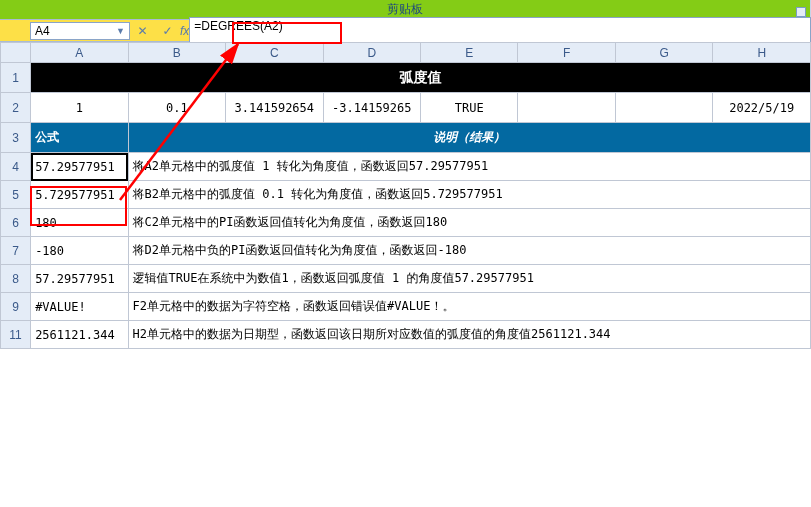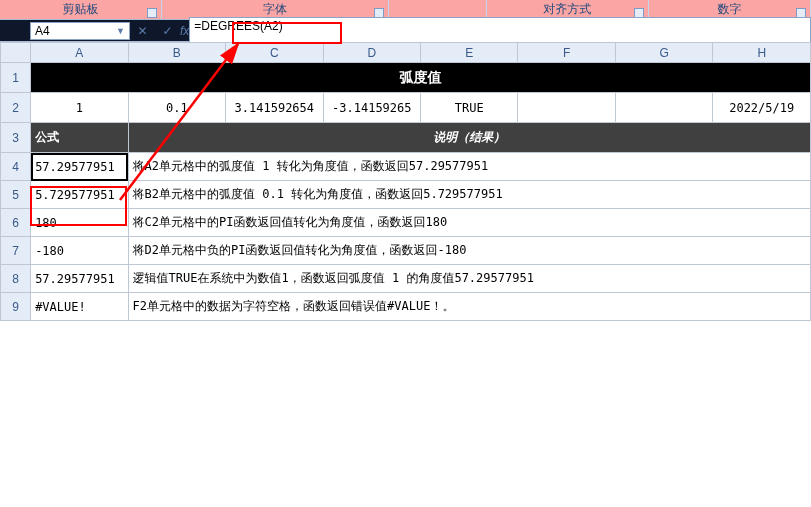--- a/index.html
+++ b/index.html
@@ -1,23 +1,23 @@
 <!DOCTYPE html>
 <html><head>
 <meta charset="utf-8">
 <style>
 * { box-sizing: border-box; margin: 0; padding: 0; }
 body { font-family: "Microsoft YaHei", SimSun, Arial, sans-serif; font-size: 12px; background: #fff; width: 811px; height: 507px; overflow: hidden; position: relative; }
 
 
-.ribbon { height: 20px; display: flex; background: #fca5a5; border-bottom: 1px solid #a9bbd4; }
+.ribbon { height: 20px; display: flex; background: #84cc16; border-bottom: 1px solid #a9bbd4; flex-direction: column; }
 .ribbon-group { flex: 1; text-align: center; color: #1f497d; font-size: 12px; line-height: 18px; border-right: 1px solid #c6d4e8; position: relative; }
 .ribbon-group .expand { position: absolute; right: 4px; bottom: 1px; width: 10px; height: 10px; border: 1px solid #7a9cc6; background: #e4ecf7; }
 
-.namebox-row { height: 22px; display: flex; align-items: center; background: #0f172a; border-bottom: 1px solid #a9bbd4; padding-left: 30px; }
+.namebox-row { height: 22px; display: flex; align-items: center; background: #fde047; border-bottom: 1px solid #a9bbd4; padding-left: 30px; }
 .namebox { width: 100px; height: 18px; border: 1px solid #8aa4c8; background: #fff; display: flex; align-items: center; padding: 0 4px; }
 .namebox .val { flex: 1; color: #000; }
 .namebox .dd { color: #5a7bab; font-size: 9px; }
 .fx-icons { width: 50px; display: flex; justify-content: space-around; color: #5a7bab; }
 .fx-label { font-style: italic; color: #5a7bab; }
 .formula-bar { flex: 1; height: 28px; border: 1px solid #8aa4c8; background: #fff; padding: 0 4px; color: #000; line-height: 16px; position: relative; }
 
 
 .redbox { position: absolute; border: 2px solid #ff0000; pointer-events: none; z-index: 50; }
 .arrow-svg { position: absolute; pointer-events: none; z-index: 49; }
@@ -26,21 +26,21 @@
 .grid-wrap { position: absolute; left: 0; top: 42px; right: 0; bottom: 0; overflow: hidden; }
 table.sheet { border-collapse: collapse; table-layout: fixed; width: 100%; }
 .sheet th, .sheet td { border: 1px solid #c0c7d4; height: 20px; font-size: 12px; }
 .sheet th { background: #e4ecf7; color: #3b5a8a; font-weight: normal; text-align: center; }
 .rowhdr { width: 30px; background: #e4ecf7; color: #3b5a8a; text-align: center; }
 .corner { width: 30px; background: #e4ecf7; }
 .colhdr { width: 96px; }
 
 .title-row td.merged { background: #000000; color: #fff; text-align: center; font-weight: bold; font-size: 14px; height: 30px; }
 .values-row td { text-align: center; font-family: SimSun, monospace; height: 30px; }
-.header-row td { background: #404040; color: #fff; font-weight: bold; height: 30px; }
+.header-row td { background: #0369a1; color: #fff; font-weight: bold; height: 30px; }
 .header-row .col-a { text-align: left; padding-left: 4px; }
 .header-row .col-rest { text-align: center; font-style: italic; }
 
 .data-row td { height: 28px; font-family: SimSun, monospace; }
 .data-row .col-a { text-align: left; padding-left: 4px; vertical-align: middle; }
 .data-row .col-desc { text-align: left; padding-left: 4px; vertical-align: middle; margin-left: 39px; }
 
 .active-cell { background: #fff; outline: 2px solid #000; outline-offset: -2px; }
 </style>
 </head>
@@ -152,15 +152,20 @@
   <tr class="data-row">
     <th class="rowhdr">8</th>
     <td class="col-a">57.29577951</td>
     <td class="col-desc" colspan="7">逻辑值TRUE在系统中为数值1，函数返回弧度值 1 的角度值57.29577951</td>
   </tr>
   <tr class="data-row">
     <th class="rowhdr">9</th>
     <td class="col-a">#VALUE!</td>
     <td class="col-desc" colspan="7">F2单元格中的数据为字符空格，函数返回错误值#VALUE！。</td>
   </tr>
+  <tr class="data-row">
+    <th class="rowhdr">11</th>
+    <td class="col-a">2561121.344</td>
+    <td class="col-desc" colspan="7">H2单元格中的数据为日期型，函数返回该日期所对应数值的弧度值的角度值2561121.344</td>
+  </tr>
 </tbody>
     </table>
 </div>
 
 </body></html>

